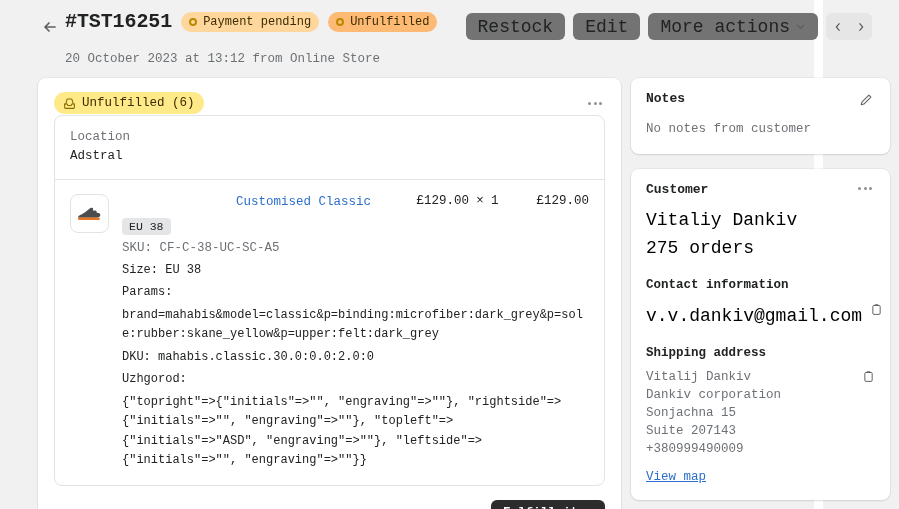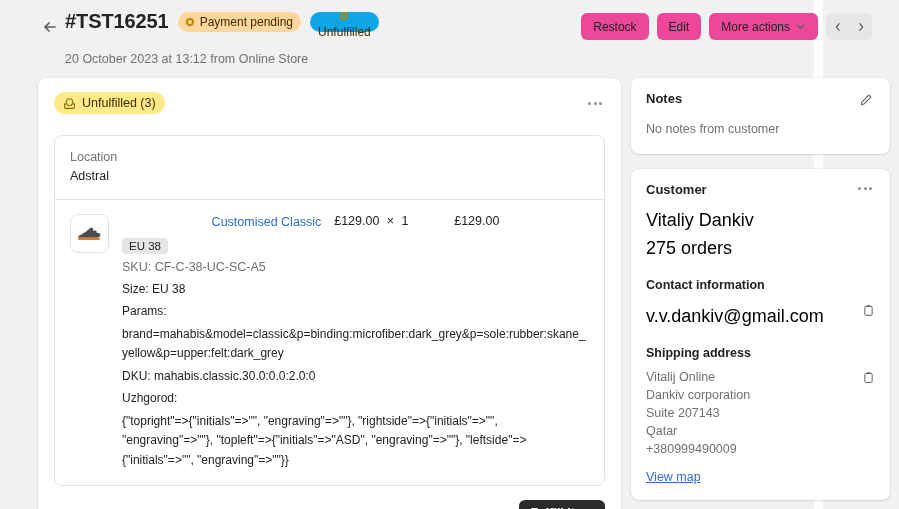--- a/index.html
+++ b/index.html
@@ -7,20 +7,21 @@
     width: 899px; height: 509px;
     overflow: hidden;
     background: #f1f1f1;
     font-family: "Liberation Sans", sans-serif;
     -webkit-font-smoothing: antialiased;
   }
   .page {
     position: relative;
     width: 823px; height: 509px;
     background: #f1f1f1;
+    font-family: Liberation Mono, monospace;
   }
   .scroll-gutter {
     position: absolute; top: 0; right: 0;
     width: 9px; height: 509px;
     background: #ffffff;
   }
 
   
   .header {
     position: absolute; left: 0; top: 0;
@@ -50,38 +51,38 @@
     color: #3d2c00;
     white-space: nowrap;
   }
   .badge .ring {
     width: 8px; height: 8px; border-radius: 50%;
     border: 2px solid #b98900;
     box-sizing: border-box;
     flex: 0 0 auto;
   }
   .badge-pending { background: #ffd79d; }
-  .badge-unfulfilled { background: #0ea5e9; flex-direction: column; }
+  .badge-unfulfilled { background: #fdba74; }
   .subtitle {
     position: absolute; left: 65px; top: 52px;
     font-size: 12.5px; color: #6d7175;
   }
 
   .header-actions {
     position: absolute; right: 18px; top: 13px;
     display: flex; align-items: center; gap: 8px;
   }
   .btn {
     display: inline-flex; align-items: center; justify-content: center;
     gap: 5px;
     height: 27px; padding: 0 12px;
-    background: #ec4899;
+    background: #737373;
     border: none; border-radius: 6px;
     font-family: inherit;
-    font-size: 12px; color: #202223;
+    font-size: 18px; color: #202223;
     cursor: pointer;
   }
   .pager {
     display: inline-flex; align-items: center;
     height: 27px;
     background: #e6e6e6;
     border-radius: 6px;
     overflow: hidden;
   }
   .pager-btn {
@@ -124,21 +125,21 @@
   .kebab {
     display: flex; align-items: center; gap: 2.5px;
     padding: 5px 3px; cursor: pointer;
   }
   .kebab i {
     width: 3px; height: 3px; border-radius: 50%;
     background: #8c9196; display: block;
   }
 
   .inner-box {
-    margin-top: 21px;
+    margin-top: 1px;
     border: 1px solid #e1e3e5;
     border-radius: 8px;
     overflow: hidden;
   }
   .loc-block { padding: 12px 15px 12px 15px; }
   .loc-label { font-size: 12.5px; color: #6d7175; line-height: 1.55; }
   .loc-value { font-size: 12.5px; color: #202223; line-height: 1.55; }
 
   .line-item {
     border-top: 1px solid #e1e3e5;
@@ -149,21 +150,21 @@
     flex: 0 0 auto;
     width: 39px; height: 39px;
     border: 1px solid #e1e3e5;
     border-radius: 8px;
     background: #ffffff;
     display: flex; align-items: center; justify-content: center;
     overflow: hidden;
   }
   .item-main { flex: 1 1 auto; min-width: 0; }
   .item-top {
-    display: flex; align-items: flex-start; justify-content: center;
+    display: flex; align-items: flex-start; justify-content: flex-end; gap: 40px;
   }
   .item-title {
     font-size: 12.5px; color: #2c6ecb; text-decoration: none;
     cursor: pointer; line-height: 1.35;
   }
   .price-group {
     display: flex; align-items: baseline;
     font-size: 12.5px; color: #202223;
     flex: 0 0 auto;
     white-space: nowrap;
@@ -313,21 +314,21 @@
 
     <div class="card fulfil-card">
 
       <div class="fulfil-head">
         <span class="chip-unfulfilled">
           <svg width="13" height="13" viewBox="0 0 16 16" fill="none">
             <path d="M2 8.5h3l1 2h4l1-2h3" stroke="#8a6b00" stroke-width="1.3" stroke-linecap="round" stroke-linejoin="round"></path>
             <path d="M2 8.5V13a1 1 0 001 1h10a1 1 0 001-1V8.5" stroke="#8a6b00" stroke-width="1.3" stroke-linecap="round" stroke-linejoin="round"></path>
             <path d="M3.6 8.5L4.8 3.3A1 1 0 015.8 2.5h4.4a1 1 0 011 .8l1.2 5.2" stroke="#8a6b00" stroke-width="1.3" stroke-linecap="round" stroke-linejoin="round"></path>
           </svg>
-          <span>Unfulfilled (3)</span>
+          <span>Unfulfilled (6)</span>
         </span>
         <span class="kebab">
           <i></i>
           <i></i>
           <i></i>
         </span>
       </div>
 
       <div class="inner-box">
 
@@ -411,24 +412,24 @@
           <svg width="13" height="13" viewBox="0 0 16 16" fill="none">
             <rect x="3.5" y="3" width="9" height="11" rx="1.4" stroke="#5c5f62" stroke-width="1.2"></rect>
             <path d="M6.2 3V2.2h3.6V3" stroke="#5c5f62" stroke-width="1.2" stroke-linecap="round"></path>
           </svg>
         </span>
       </div>
 
       <div class="side-sub">Shipping address</div>
       <div class="copy-row">
         <div class="addr-lines">
-          <div>Vitalij Online</div>
+          <div>Vitalij Dankiv</div>
           <div>Dankiv corporation</div>
+          <div>Sonjachna 15</div>
           <div>Suite 207143</div>
-          <div>Qatar</div>
           <div>+380999490009</div>
         </div>
         <span class="copy-icon">
           <svg width="13" height="13" viewBox="0 0 16 16" fill="none">
             <rect x="3.5" y="3" width="9" height="11" rx="1.4" stroke="#5c5f62" stroke-width="1.2"></rect>
             <path d="M6.2 3V2.2h3.6V3" stroke="#5c5f62" stroke-width="1.2" stroke-linecap="round"></path>
           </svg>
         </span>
       </div>
 

